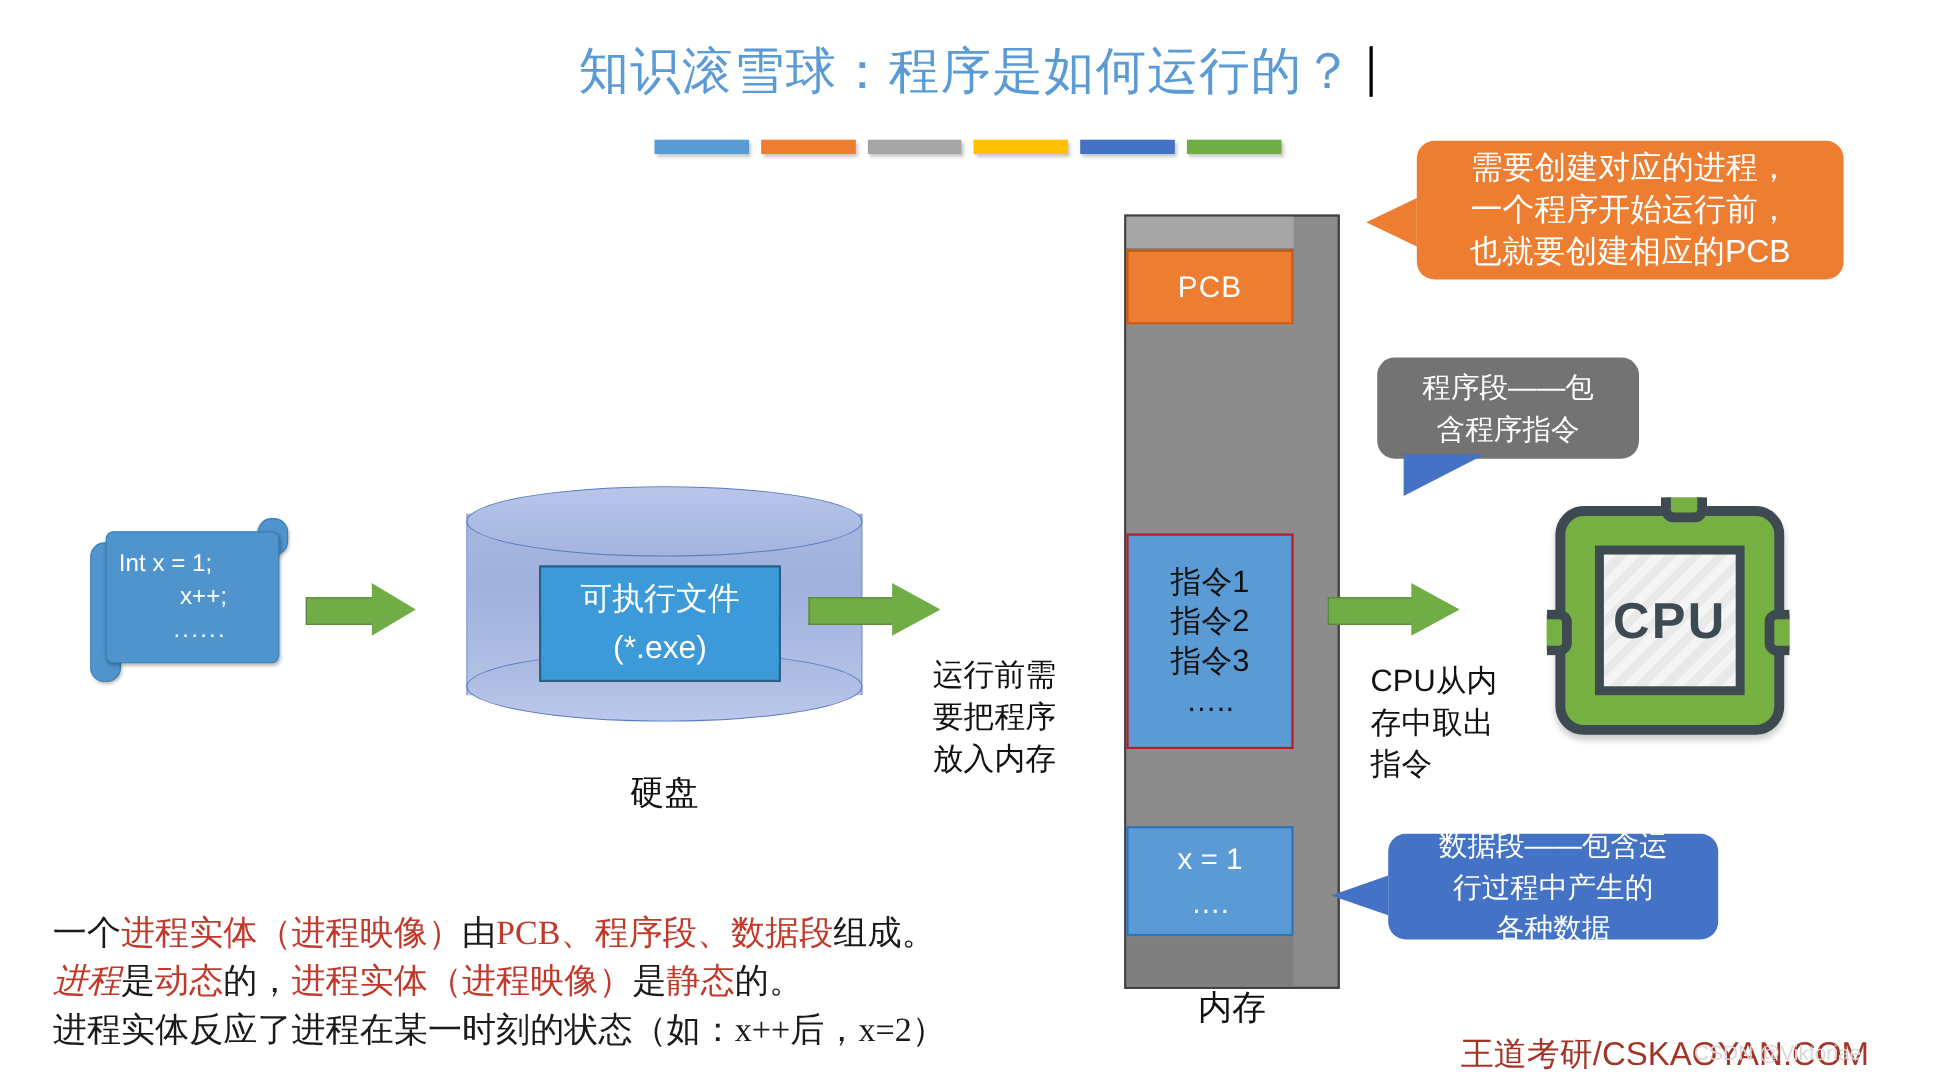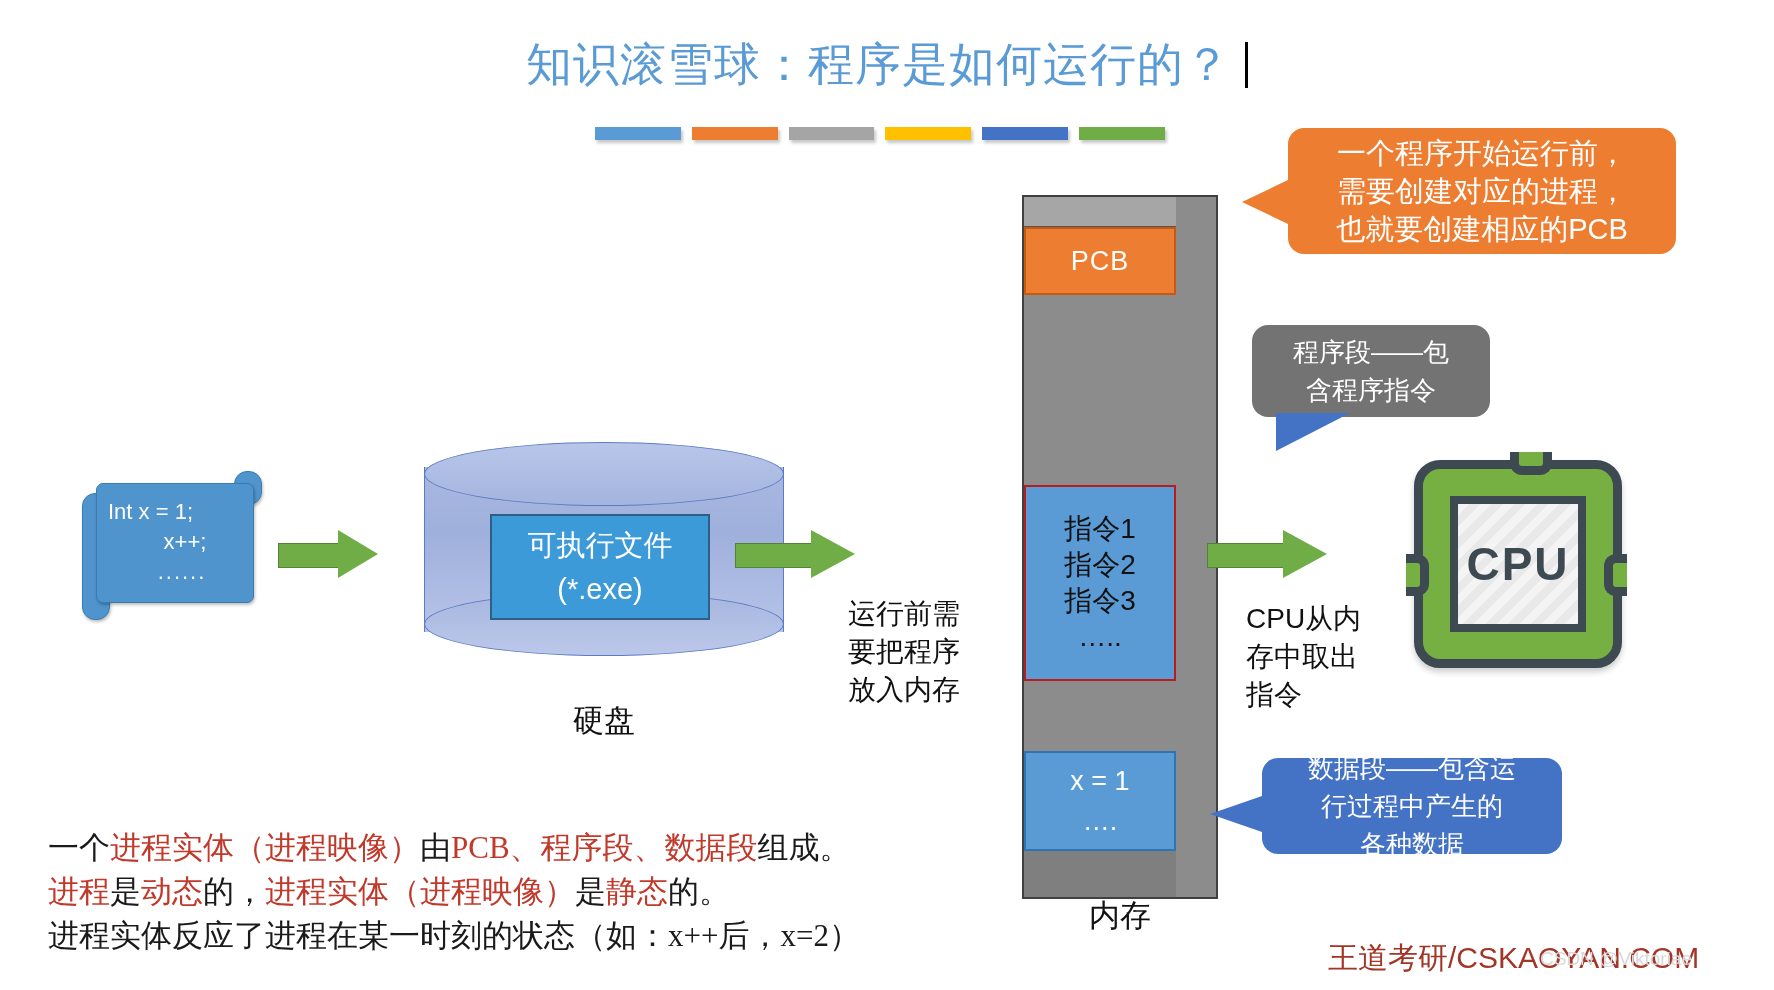--- a/index.html
+++ b/index.html
@@ -196,22 +196,22 @@
     <span>x = 1</span>
     <span>….</span>
   </div>
   <div class="seg gray-bot"></div>
 </div>
 <div class="abs" id="mem-label">内存</div>
 
 <div class="callout" id="callout-pcb">
   <div class="tail"></div>
   <div>
+    <div>需要创建对应的进程，</div>
     <div>一个程序开始运行前，</div>
-    <div>需要创建对应的进程，</div>
     <div>也就要创建相应的PCB</div>
   </div>
 </div>
 
 <div class="callout" id="callout-prog">
   <div class="tail"></div>
   <div>
     <div>程序段——包</div>
     <div>含程序指令</div>
   </div>
@@ -239,18 +239,18 @@
 <div class="abs" id="cpu">
   <div class="chip"></div>
   <div class="notch top"></div>
   <div class="notch left"></div>
   <div class="notch right"></div>
   <div class="inner">CPU</div>
 </div>
 
 <div class="abs" id="bottom-text">
   <div id="btl1"><span>一个</span><span style="color: rgb(192, 57, 43);">进程实体（进程映像）</span><span>由</span><span style="color: rgb(192, 57, 43);">PCB、程序段、数据段</span><span>组成。</span></div>
-  <div id="btl2"><span style="color: rgb(192, 57, 43);">进程</span><span>是</span><span style="color: rgb(192, 57, 43);">动态</span><span>的，</span><span style="color: rgb(192, 57, 43);">进程实体（进程映像）</span><span>是</span><span style="color: rgb(192, 57, 43);">静态</span><span>的。</span></div>
+  <div id="btl2"><span style="color: rgb(192, 57, 43); font-style: italic;">进程</span><span>是</span><span style="color: rgb(192, 57, 43);">动态</span><span>的，</span><span style="color: rgb(192, 57, 43);">进程实体（进程映像）</span><span>是</span><span style="color: rgb(192, 57, 43);">静态</span><span>的。</span></div>
   <div id="btl3"><span>进程实体反应了进程在某一时刻的状态（如：x++后，x=2）</span></div>
 </div>
 
 <div class="abs" id="brand">王道考研/CSKAOYAN.COM</div>
 <div class="abs" id="csdn">CSDN @Viktoriae</div>
 
 </body></html>

